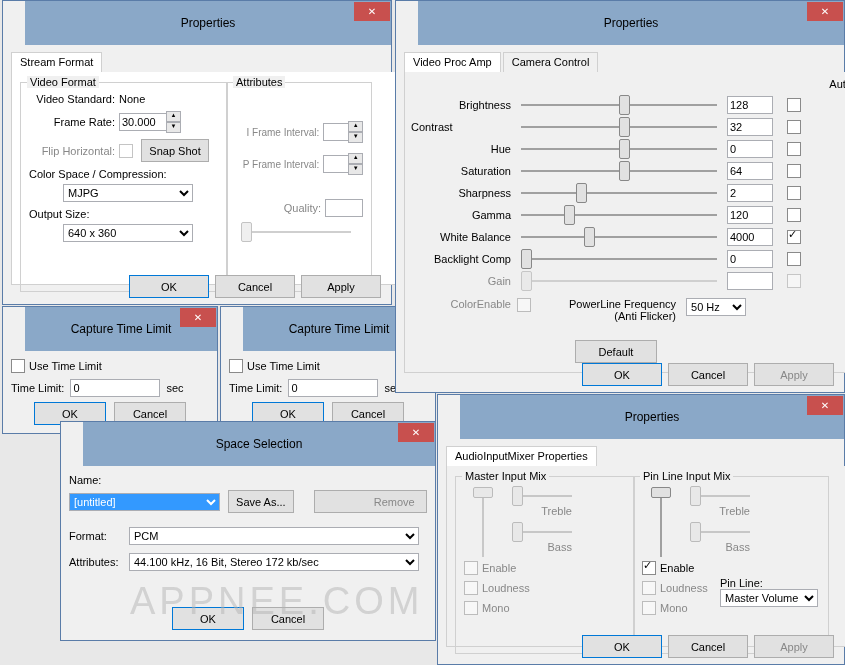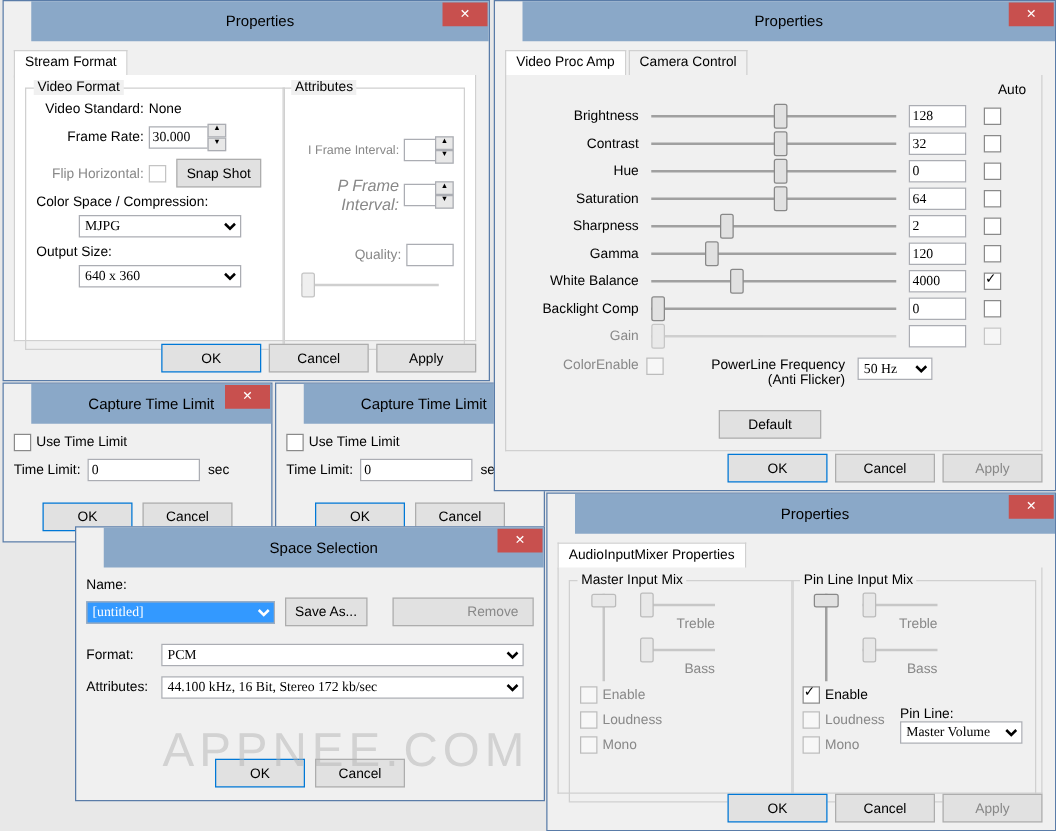--- a/index.html
+++ b/index.html
@@ -1,31 +1,31 @@
 <!DOCTYPE html>
 <html><head>
 <meta charset="utf-8">
 <style>
 body { margin: 0; font-family: "Segoe UI", Tahoma, sans-serif; font-size: 11px; background: #e8e8e8; position: relative; width: 845px; height: 665px; overflow: hidden; }
 .win { position: absolute; border: 1px solid #5a7ca8; background: #f0f0f0; display: flex; flex-direction: column; }
-.titlebar { background: #8aa8c8; height: 32px; display: flex; align-items: center; position: relative; margin-left: 22px; }
+.titlebar { background: #8aa8c8; height: 44px; display: flex; align-items: center; position: relative; margin-left: 22px; }
 .titlebar .title { flex: 1; text-align: center; color: #000; font-size: 12px; }
 .closebtn { width: 36px; height: 19px; background: #c8504e; display: flex; align-items: center; justify-content: center; color: #fff; font-size: 12px; line-height: 1; position: absolute; right: 1px; top: 1px; cursor: pointer; }
 .closebtn::after { content: "✕"; font-size: 10px; }
 .content { padding: 8px; position: relative; flex: 1; }
 .groupbox { border: 1px solid #d0d0d0; position: absolute; padding: 10px 8px 8px; }
 .groupbox > .legend { position: absolute; top: -7px; left: 6px; background: #f0f0f0; padding: 0 3px; font-size: 11px; }
 .tabstrip { display: flex; height: 22px; border-bottom: 1px solid #d0d0d0; }
 .tab { border: 1px solid #d0d0d0; border-bottom: none; padding: 3px 8px; background: #f0f0f0; margin-right: 2px; font-size: 11px; position: relative; top: 1px; }
 .tab.active { background: #fff; border-bottom: 1px solid #fff; }
-.tabpage { border: 1px solid #d0d0d0; border-top: none; background: #fff; position: relative; }
+.tabpage { border: 1px solid #d0d0d0; border-top: none; background: #fff; position: relative; padding-left: 31px; }
 .btn { border: 1px solid #adadad; background: #e1e1e1; height: 21px; display: inline-flex; align-items: center; justify-content: center; font-size: 11px; cursor: pointer; }
 .btn.default { border: 1px solid #0078d7; }
 .btn.disabled { color: #888; }
-input.txt, select.sel { border: 1px solid #abadb3; background: #fff; font-size: 11px; height: 18px; padding: 0 2px; font-family: Liberation Serif, serif; box-sizing: border-box; }
+input.txt, select.sel { border: 1px solid #abadb3; background: #fff; font-size: 11px; height: 18px; padding: 0 2px; font-family: Liberation Sans, sans-serif; box-sizing: border-box; }
 select.sel { padding: 0; }
 .chk { width: 12px; height: 12px; border: 1px solid #8a8a8a; background: #fff; display: inline-block; vertical-align: middle; position: relative; }
 .chk.checked::after { content: "✓"; position: absolute; top: -3px; left: 0; font-size: 11px; }
 .row { display: flex; align-items: center; margin-bottom: 6px; }
 .lbl { text-align: right; padding-right: 4px; }
 .disabled-text { color: #888; }
 .slider { position: relative; height: 18px; display: flex; align-items: center; }
 .slider .track { height: 2px; background: #a0a0a0; flex: 1; position: relative; }
 .slider .thumb { width: 9px; height: 18px; background: #e1e1e1; border: 1px solid #888; position: absolute; top: -9px; border-radius: 2px; }
 .vslider { position: relative; width: 18px; display: flex; justify-content: center; }
@@ -80,21 +80,21 @@
         <span class="legend">Attributes</span>
         <div class="row" style="margin-top:28px;">
             <span class="lbl disabled-text" style="width:86px;font-size:10px;">I Frame Interval:</span>
             <input class="txt" style="width: 26px;" disabled="">
             <span class="spinbtns">
               <span class="spin">▲</span>
               <span class="spin">▼</span>
             </span>
           </div>
         <div class="row" style="margin-top:10px;">
-            <span class="lbl disabled-text" style="width:86px;font-size:13px;font-style:italic;">P Frame Interval:</span>
+            <span class="lbl disabled-text" style="width:86px;font-size:10px;">P Frame Interval:</span>
             <input class="txt" style="width: 26px;" disabled="">
             <span class="spinbtns">
               <span class="spin">▲</span>
               <span class="spin">▼</span>
             </span>
           </div>
         <div class="row" style="margin-top:24px;">
             <span class="lbl disabled-text" style="width:86px;">Quality:</span>
             <input class="txt" style="width: 38px;" disabled="">
           </div>
@@ -201,21 +201,21 @@
             <span style="width:100px;text-align:right;">Brightness</span>
             <div class="slider" style="width:196px;margin:0 10px;">
               <div class="track">
                 <div class="thumb" style="left:50%;"></div>
               </div>
             </div>
             <input class="txt" style="width: 46px;" value="128">
             <span class="chk " style="margin-left:14px;"></span>
           </div>
           <div style="display: flex; align-items: center; height: 22px;">
-            <span style="width:100px;text-align:right;">Contrast</span>
+            <span style="width:100px;text-align:left;">Contrast</span>
             <div class="slider" style="width:196px;margin:0 10px;">
               <div class="track">
                 <div class="thumb" style="left:50%;"></div>
               </div>
             </div>
             <input class="txt" style="width: 46px;" value="32">
             <span class="chk " style="margin-left:14px;"></span>
           </div>
           <div style="display: flex; align-items: center; height: 22px;">
             <span style="width:100px;text-align:right;">Hue</span>

